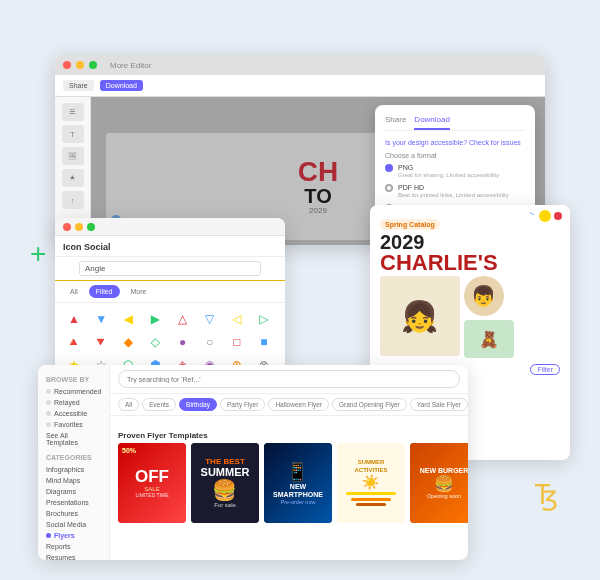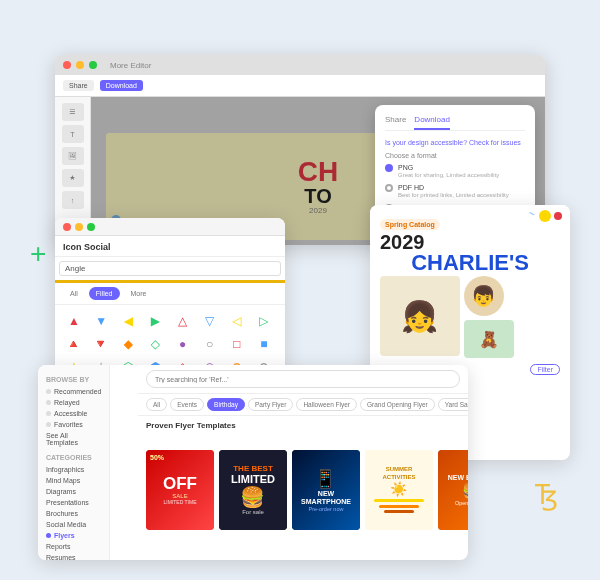--- a/index.html
+++ b/index.html
@@ -122,21 +122,21 @@
       background: #d8d8d8;
       position: relative;
       overflow: hidden;
     }
     .canvas-preview {
       position: absolute;
       top: 5px;
       left: 15px;
       right: 15px;
       bottom: 5px;
-      background: #fef9c3;
+      background: #ffffff;
       border-radius: 3px;
       overflow: hidden;
       display: flex;
       align-items: center;
       justify-content: center;
       margin-top: 31px;
     }
     
     .modal-overlay {
       position: absolute;
@@ -234,23 +234,23 @@
     .icon-search-header {
       padding: 6px 8px 4px;
       font-size: 9px;
       font-weight: 600;
       color: #333;
       border-bottom: 1px solid #eee;
     }
     .icon-search-input-row {
       display: flex;
       align-items: flex-end;
-      padding: 4px 4px;
+      padding: 4px 24px;
       gap: 4px;
-      border-bottom: 3px solid #eab308;
+      border-bottom: 1px solid #eab308;
     }
     .icon-search-input {
       font-size: 8px;
       border: 1px solid #ddd;
       border-radius: 3px;
       padding: 2px 5px;
       flex: 1;
       color: #555;
     }
     .icon-filter-tabs {
@@ -298,24 +298,23 @@
       border-radius: 8px;
       box-shadow: 0 4px 20px rgba(0,0,0,0.15);
       overflow: hidden;
     }
     .catalog-body {
       padding: 0 10px 8px;
     }
     .catalog-big-title {
       font-size: 22px;
       font-weight: 900;
-      color: #1d4ed8;
+      color: #b91c1c;
       line-height: 1;
       margin-bottom: 2px;
-      text-align: center;
     }
     .catalog-image-area {
       display: flex;
       gap: 4px;
       margin-bottom: 4px;
     }
     .catalog-img-placeholder {
       background: #f0e8d0;
       border-radius: 4px;
       overflow: hidden;
@@ -370,21 +369,20 @@
       width: 430px;
       height: 195px;
       background: #fff;
       border-radius: 8px;
       box-shadow: 0 4px 20px rgba(0,0,0,0.15);
       overflow: hidden;
     }
     .bottom-layout {
       display: flex;
       height: 100%;
-      gap: 28px;
     }
     .bottom-sidebar {
       width: 72px;
       background: #fafafa;
       border-right: 1px solid #eee;
       padding: 8px 0;
       overflow-y: auto;
     }
     .sidebar-section {
       padding: 3px 8px;
@@ -454,21 +452,22 @@
     }
     .filter-tag.active {
       background: #6c63ff;
       color: #fff;
       border-color: #6c63ff;
     }
     .template-section-header {
       font-size: 8px;
       font-weight: 600;
       color: #333;
-      padding: 5px 8px 20px;
+      padding: 5px 8px 3px;
+      margin-top: 10px;
     }
     .template-grid {
       display: flex;
       gap: 5px;
       padding: 0 8px 5px;
       overflow-x: auto;
     }
     .template-card {
       width: 68px;
       height: 80px;
@@ -753,21 +752,21 @@
             <div style="position:absolute;top:4px;left:4px;font-size:7px;color:#ffff99;font-weight:700;">50%</div>
             <div style="font-size:17px;font-weight:900;color:#fff;line-height:1.1;text-align:center;">OFF</div>
             <div style="font-size:6px;color:#ffdd99;text-align:center;">SALE</div>
             <div style="font-size:5px;color:rgba(255,255,255,0.8);text-align:center;">LIMITED TIME</div>
           </div>
         </div>
 
         <div class="template-card" style="background:#1a1a1a;">
           <div class="t-card-bg" style="background:#1a1a2e;flex-direction:column;padding:5px;">
             <div style="font-size:8px;font-weight:900;color:#ff6600;text-align:center;line-height:1.1;">THE BEST</div>
-            <div style="font-size:11px;font-weight:900;color:#fff;text-align:center;">LIMITED</div>
+            <div style="font-size:11px;font-weight:900;color:#fff;text-align:center;">SUMMER</div>
             <div style="font-size:20px;text-align:center;">🍔</div>
             <div style="font-size:6px;color:#ccc;text-align:center;">For sale</div>
           </div>
         </div>
 
         <div class="template-card" style="background:#002244;">
           <div class="t-card-bg" style="background:linear-gradient(135deg,#001133,#0055aa);padding:4px;">
             <div style="font-size:18px;text-align:center;">📱</div>
             <div style="font-size:7px;font-weight:900;color:#fff;text-align:center;line-height:1.2;">NEW<br>SMARTPHONE</div>
             <div style="font-size:5.5px;color:#88aaff;text-align:center;">Pre-order now</div>

